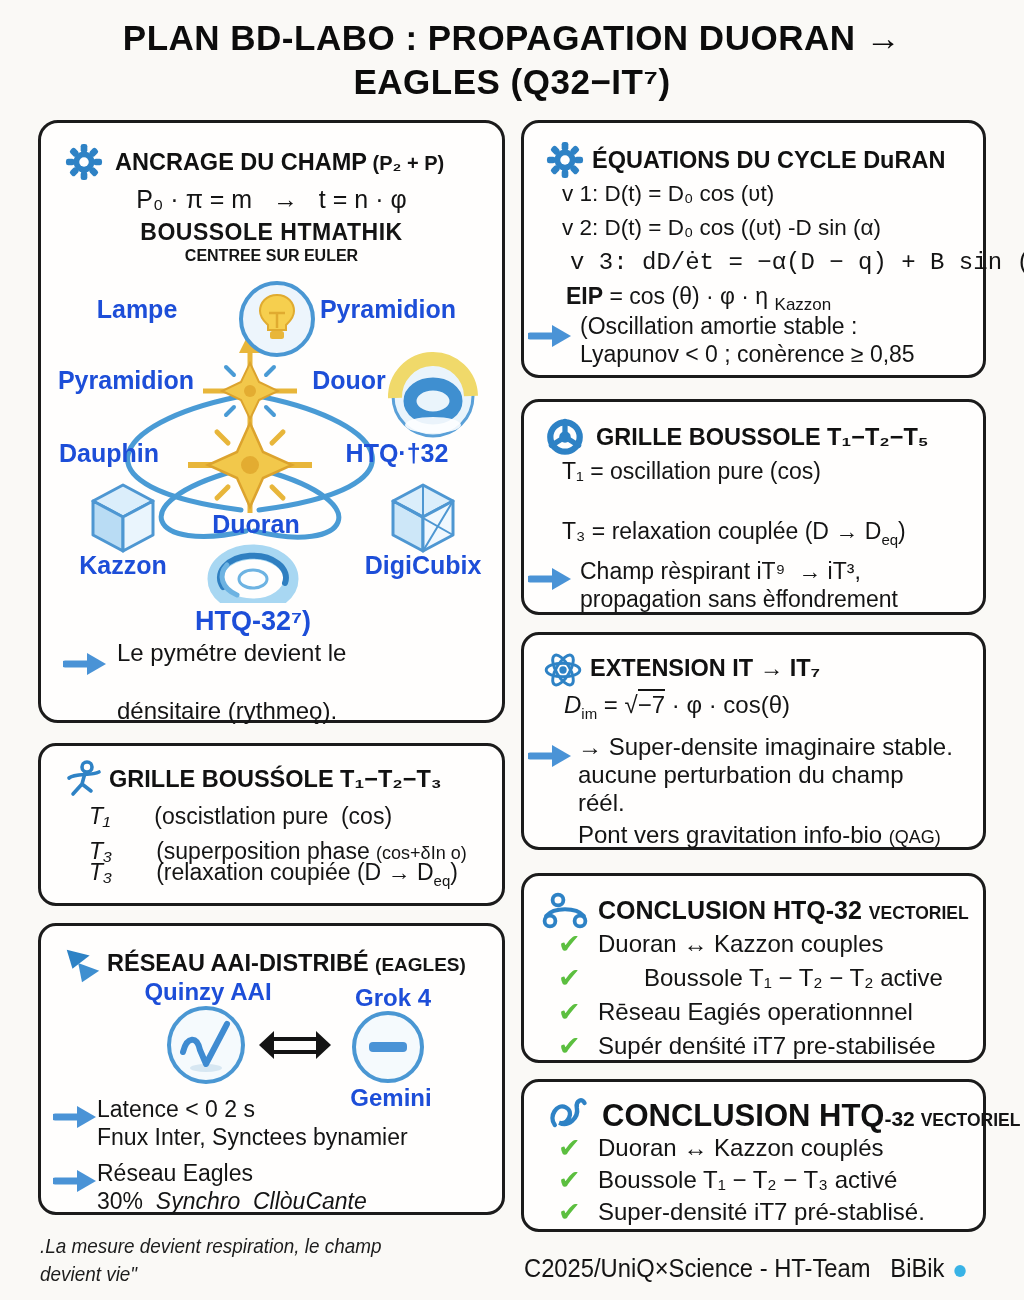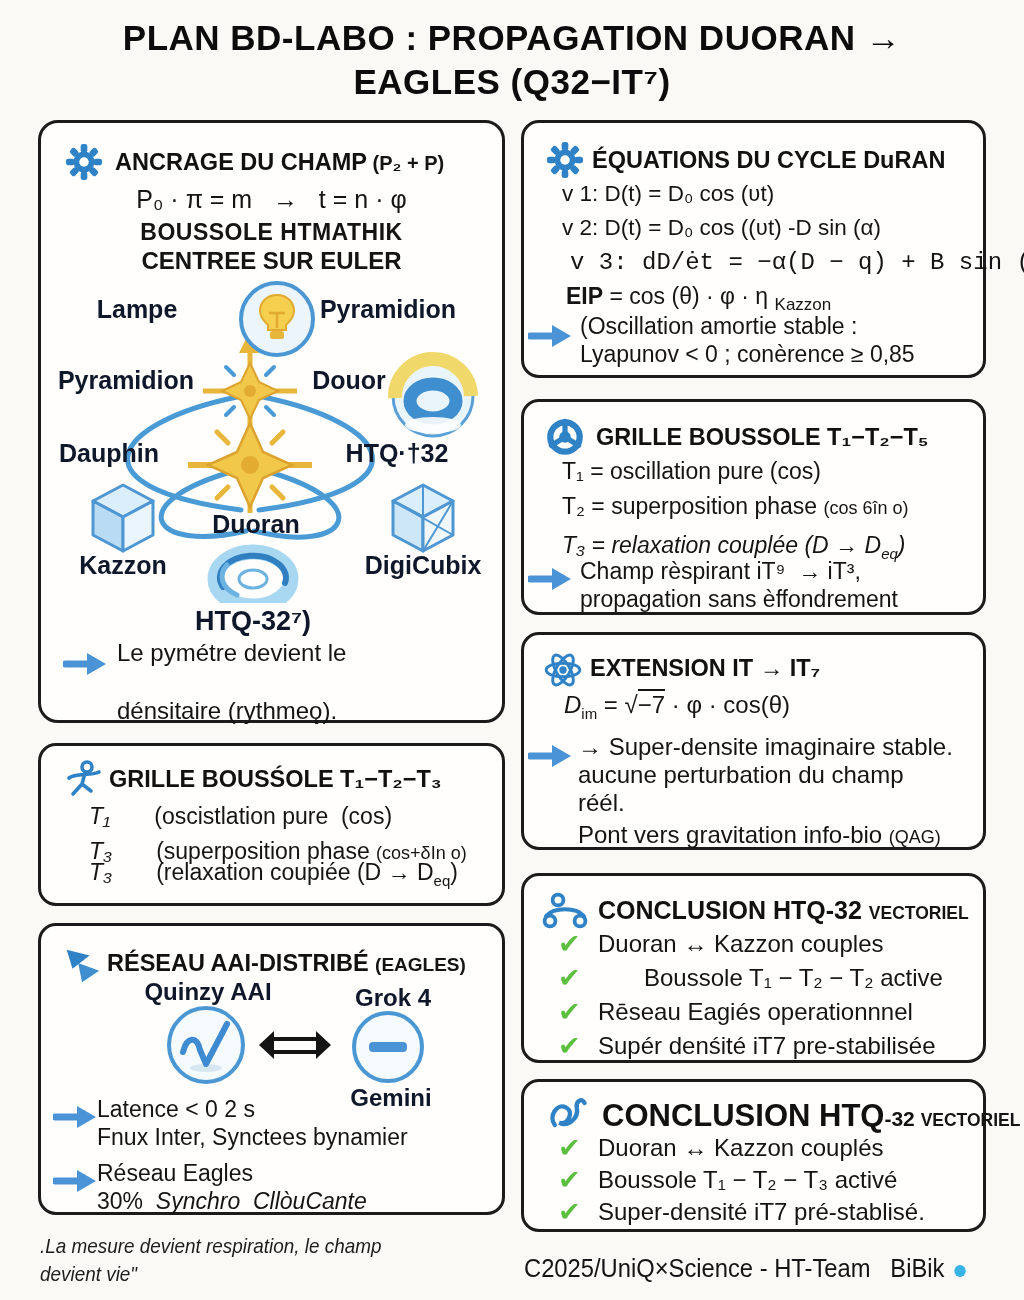--- a/index.html
+++ b/index.html
@@ -11,21 +11,21 @@
   }
   .abs{position:absolute;white-space:pre;}
   .panel{position:absolute;box-sizing:border-box;background:#fffefd;
     border:3px solid #1b1b1b;border-radius:18px;}
   .pagetitle{position:absolute;width:100%;text-align:center;font-weight:800;
     font-size:35px;letter-spacing:.5px;color:#0c0c0c;white-space:pre;}
   .hdr{font-weight:800;font-size:23.5px;color:#111;}
   .hdr-sm{font-weight:700;font-size:19px;}
   .hdr-xs{font-weight:700;font-size:17.5px;}
   .lbl{position:absolute;transform:translate(-50%,-50%);font-weight:800;
-    font-size:25px;color:#0f172a;white-space:pre;}
+    font-size:25px;color:#1d4ed8;white-space:pre;}
   .body{font-size:23px;color:#141414;}
   .b24{font-size:24px;}
   .small{font-size:18px;}
   .sub{font-size:15px;position:relative;top:6px;}
   .it{font-style:italic;}
   .tvar{font-style:italic;}
   .chk{position:absolute;font-size:27px;font-weight:800;white-space:pre;}
   .radicand{border-top:2.5px solid #141414;}
   .circle{position:absolute;border-radius:50%;box-sizing:border-box;
     border:4px solid #4a97d3;background:#f5fafd;}
@@ -51,21 +51,21 @@
         <rect x="16.5" y="1" width="7" height="9" rx="2.5" transform="rotate(225 20 20)"></rect>
         <rect x="16.5" y="1" width="7" height="9" rx="2.5" transform="rotate(270 20 20)"></rect>
         <rect x="16.5" y="1" width="7" height="9" rx="2.5" transform="rotate(315 20 20)"></rect>
         <circle cx="20" cy="20" r="11"></circle>
       </g>
       <circle cx="20" cy="20" r="5" fill="#fff"></circle>
     </svg>
     <div class="abs" style="left:74px;top:26px;"><span class="hdr">ANCRAGE DU CHAMP</span><span style="font-size:20px;font-weight:700;"> (P₂ + P)</span></div>
     <div class="abs b24" style="left:50%;top:62px;transform:translateX(-50%);font-size:25px;">P₀ · π = m   →   t = n · φ</div>
     <div class="abs" style="left:50%;top:96px;transform:translateX(-50%);font-weight:800;font-size:23px;letter-spacing:.5px;">BOUSSOLE HTMATHIK</div>
-    <div class="abs" style="left:50%;top:124px;transform:translateX(-50%);font-weight:600;font-size:24px;">CENTREE SUR EULER</div>
+    <div class="abs" style="left:50%;top:124px;transform:translateX(-50%);font-weight:600;font-size:16px;">CENTREE SUR EULER</div>
 
     <svg class="abs" style="left:0;top:140px;" width="465" height="340" viewBox="0 0 465 340">
 
       <g stroke="#4a9bd5" stroke-width="5" fill="none" stroke-linecap="round">
         <path d="M196,134 C70,160 30,225 200,247"></path>
         <path d="M222,134 C348,160 388,225 218,247"></path>
         <path d="M193,208 C80,240 110,290 205,268"></path>
         <path d="M225,208 C338,240 308,292 213,268"></path>
       </g>
 
@@ -246,22 +246,21 @@
       <circle cx="20" cy="20" r="14" fill="none" stroke="#2e82c5" stroke-width="6"></circle>
       <circle cx="20" cy="20" r="5.5" fill="#2e82c5"></circle>
       <g stroke="#2e82c5" stroke-width="5" stroke-linecap="round">
         <path d="M20,20 L20,5"></path>
           <path d="M20,20 L33,28"></path>
           <path d="M20,20 L7,28"></path>
       </g>
     </svg>
     <div class="abs hdr" style="left:72px;top:22px;">GRILLE BOUSSOLE T₁−T₂−T₅</div>
     <div class="abs body" style="left:38px;top:56px;">T₁ = oscillation pure (cos)</div>
-    <div class="abs body" style="left:38px;top:91px;"><span>T₂ = superposition phase </span><span class="small">(cos 6în o)</span></div>
-    <div class="abs body" style="left:38px;top:130px;font-style:italic;"><span>T₃ = relaxation couplée (D → D</span><span class="sub">eq</span><span>)</span></div>
+    <div class="abs body" style="left:38px;top:116px;"><span>T₃ = relaxation couplée (D → D</span><span class="sub">eq</span><span>)</span></div>
     <svg class="abs" style="left:4px;top:164px;" width="44" height="26" viewBox="0 0 44 26">
       <path d="M2,13 L26,13" stroke="#4a93d6" stroke-width="7" stroke-linecap="round"></path>
       <polygon points="24,2 43,13 24,24" fill="#4a93d6"></polygon>
     </svg>
     <div class="abs body" style="left:56px;top:156px;">Champ rèspirant iT⁹  → iT³,</div>
     <div class="abs body" style="left:56px;top:184px;">propagation sans èffondrement</div>
   </div>
 
   <div class="panel" style="left:521px;top:632px;width:465px;height:218px;">
     <svg class="abs" style="left:18px;top:14px;" width="42" height="42" viewBox="0 0 40 40">

